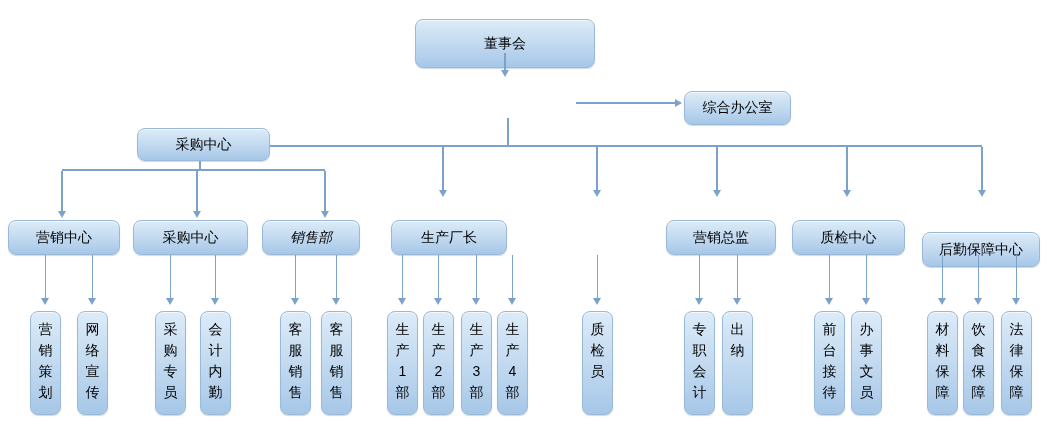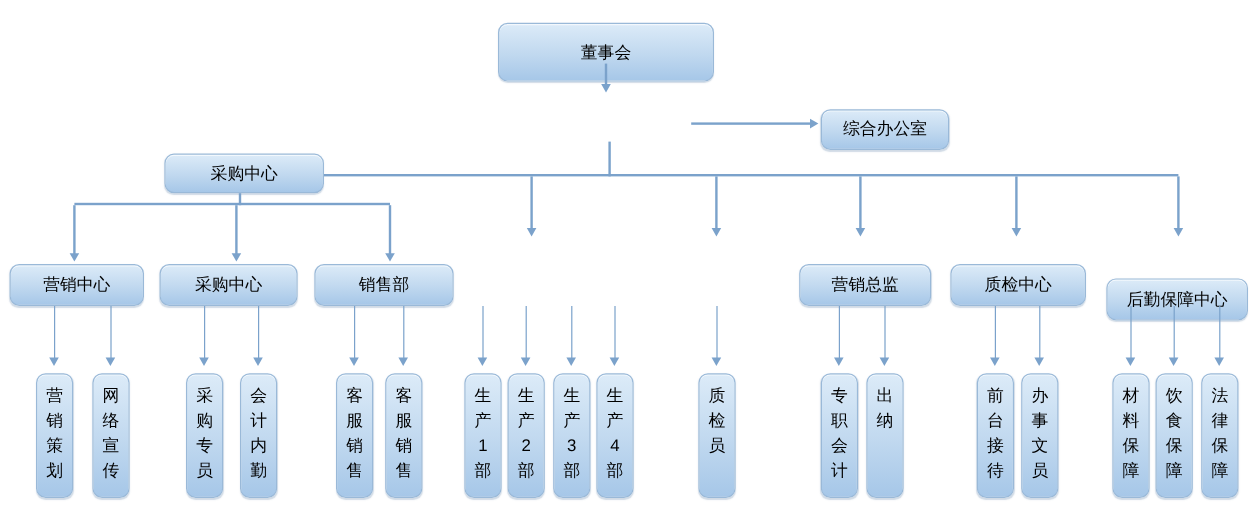--- a/index.html
+++ b/index.html
@@ -37,21 +37,22 @@
 </style>
 </head>
 <body>
 
 <div id="canvas" style="width: 1045px; height: 430px; background: rgb(255, 255, 255);">
     <div class="node" style="left: 415px; top: 19px; width: 180px; height: 49px;">董事会</div>
     <div class="node" style="left: 684px; top: 91px; width: 107px; height: 34px;">综合办公室</div>
     <div class="node" style="left: 137px; top: 128px; width: 133px; height: 33px;">采购中心</div>
     <div class="node" style="left: 8px; top: 220px; width: 112px; height: 35px;">营销中心</div>
     <div class="node" style="left: 133px; top: 220px; width: 115px; height: 35px;">采购中心</div>
-    <div class="node" style="left: 262px; top: 220px; width: 116px; height: 35px;">销售部</div>
+    <div class="node" style="left: 262px; top: 220px; width: 98px; height: 35px; font-style: italic;">销售部</div>
+    <div class="node" style="left: 391px; top: 220px; width: 116px; height: 35px;">生产厂长</div>
     <div class="node" style="left: 666px; top: 220px; width: 110px; height: 35px;">营销总监</div>
     <div class="node" style="left: 792px; top: 220px; width: 113px; height: 35px;">质检中心</div>
     <div class="node" style="left: 922px; top: 232px; width: 118px; height: 35px;">后勤保障中心</div>
     <div class="node v" style="left: 30px; top: 311px; width: 31px; height: 104px;">营
 销
 策
 划</div>
     <div class="node v" style="left: 77px; top: 311px; width: 31px; height: 104px;">网
 络
 宣

